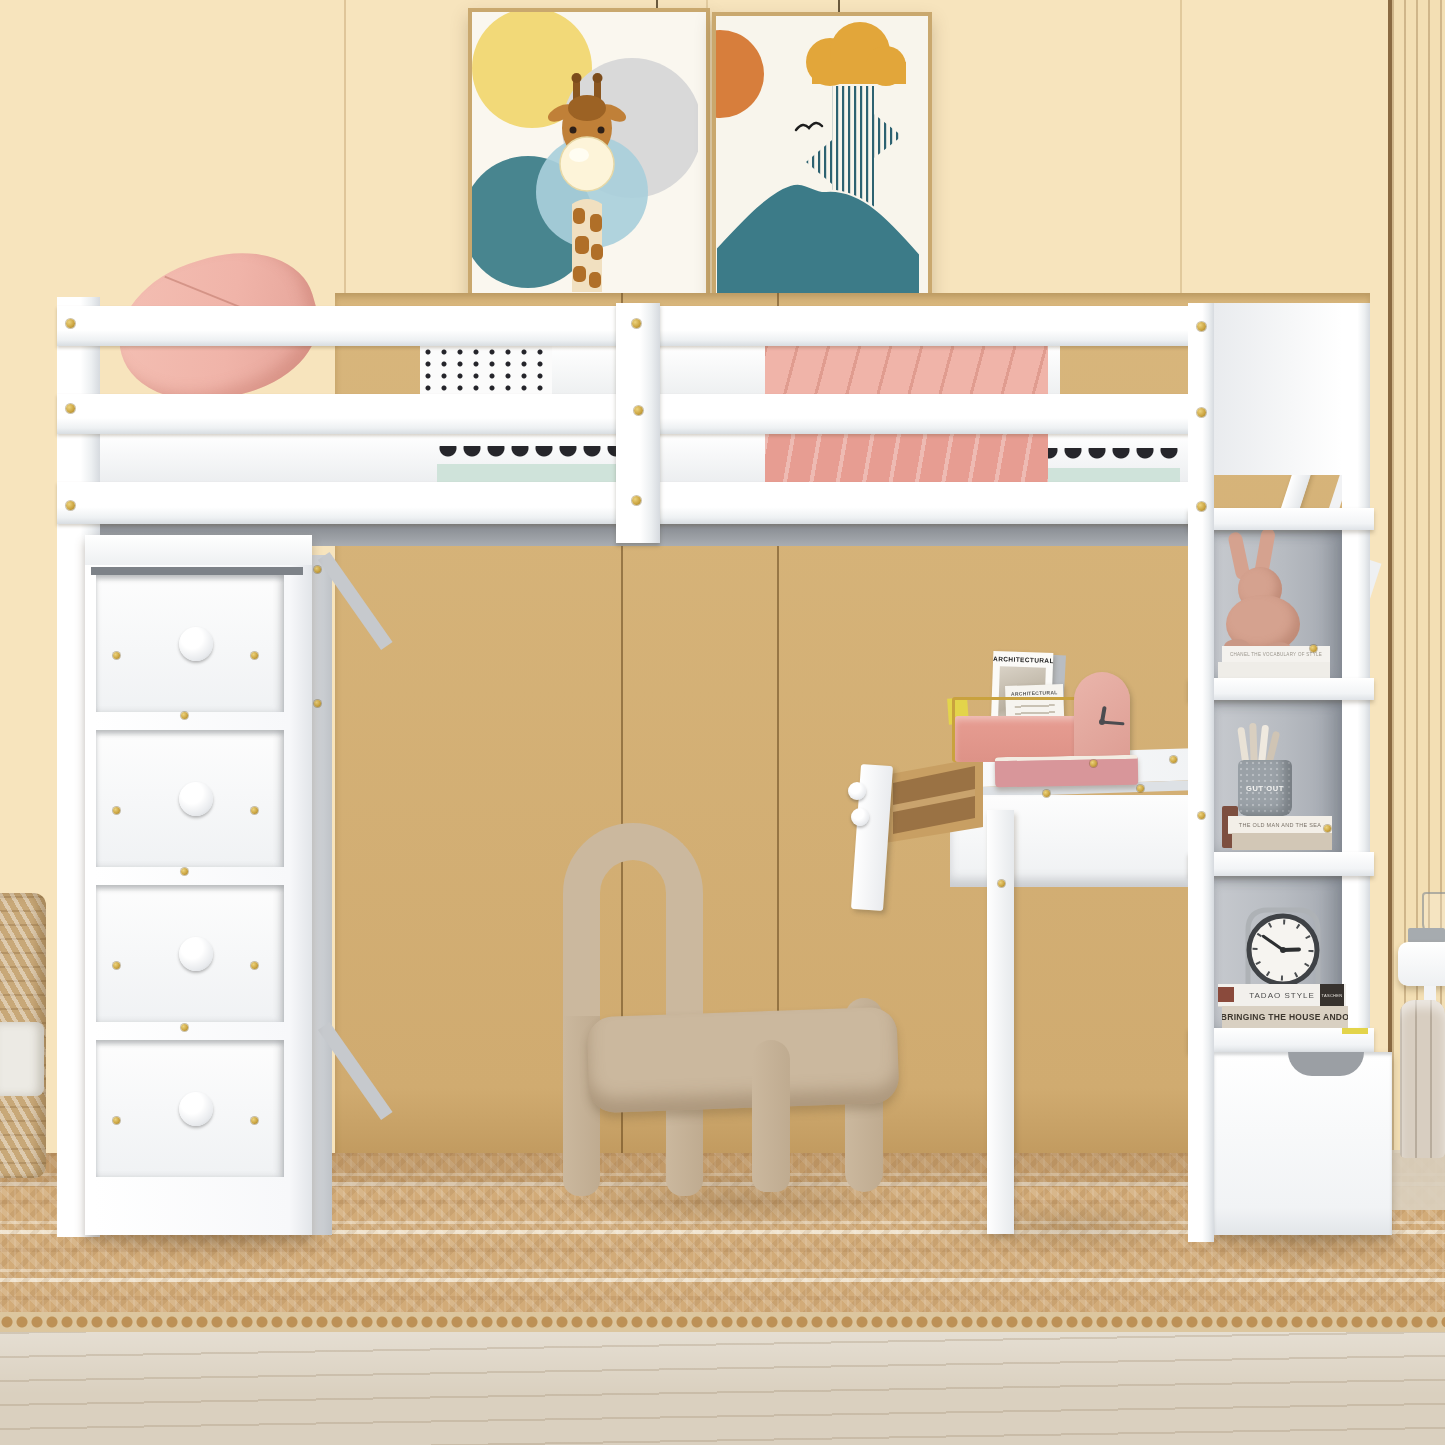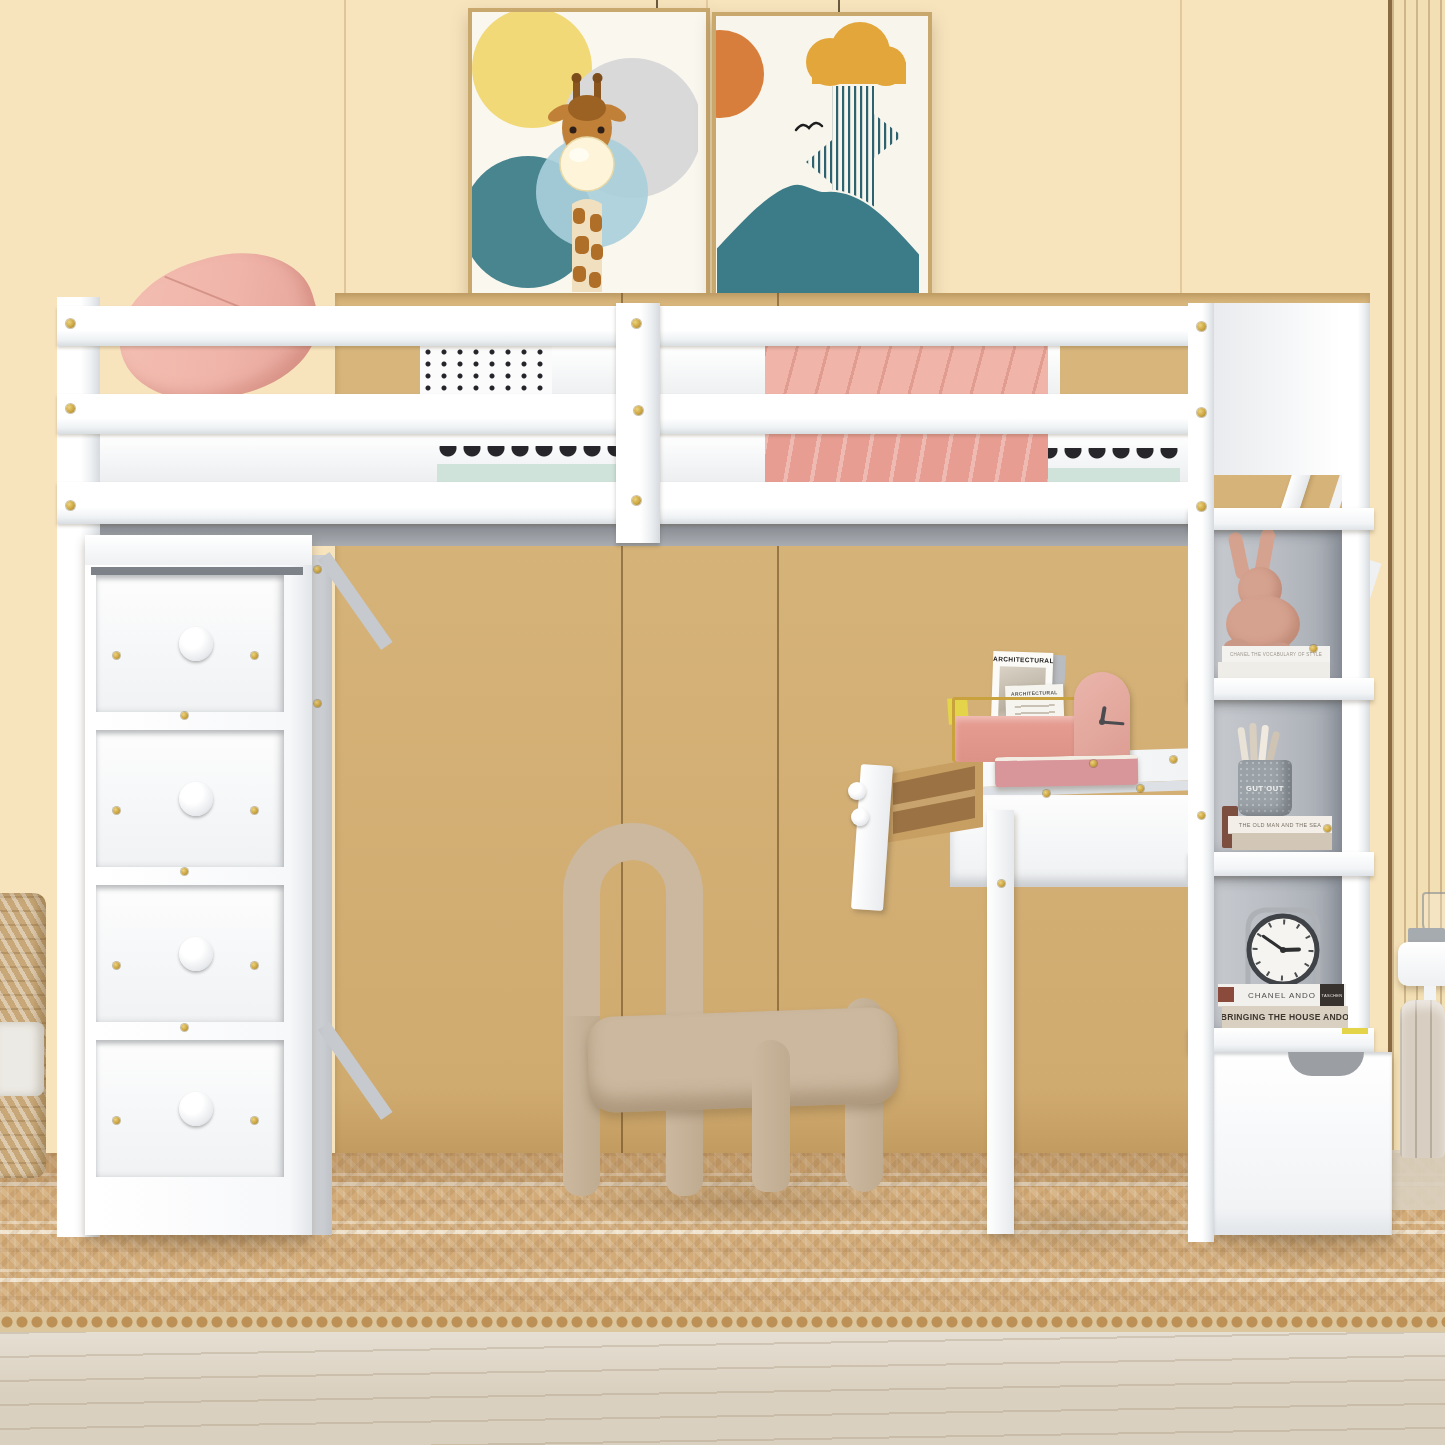--- a/index.html
+++ b/index.html
@@ -357,21 +357,21 @@
       <circle cx="45" cy="50" r="34" fill="#f6f4f0" stroke="var(--clock-dark)" stroke-width="5"></circle>
       <circle cx="45" cy="50" r="28" fill="none" stroke="#4a4d50" stroke-width="5" stroke-dasharray="2 12.66"></circle>
       <g transform="translate(45,50)">
         <line x1="0" y1="0" x2="0" y2="-16" stroke="#2d2f31" stroke-width="4" style="transform:rotate(var(--shelf-hour));" stroke-linecap="round"></line>
         <line x1="0" y1="0" x2="0" y2="-24" stroke="#2d2f31" stroke-width="3" style="transform:rotate(var(--shelf-min));" stroke-linecap="round"></line>
         <circle r="3" fill="#2d2f31"></circle>
       </g>
     </svg>
     <div class="a bookline" style="left:30px;top:689px;width:128px;height:22px;background:#f2f0ec;border-bottom:1px solid #d9d5ce;">
       <span style="position:absolute;left:0;top:3px;width:16px;height:15px;background:#8a4a3c;"></span>
-      <span style="font-size:8px;color:#4c4c4c;letter-spacing:1px;">CHANEL ANDO</span>
+      <span style="font-size:8px;color:#4c4c4c;letter-spacing:1px;">TADAO STYLE</span>
       <span class="bookline" style="position:absolute;right:2px;top:0;width:24px;height:22px;background:#37322e;">
         <span style="font-size:4px;color:#e8e4de;letter-spacing:.3px;">TASCHEN</span>
       </span>
     </div>
     <div class="a bookline" style="left:34px;top:711px;width:126px;height:22px;background:#d9d0c2;">
       <span style="font-size:8.5px;font-weight:bold;color:#3c362e;letter-spacing:.3px;">BRINGING THE HOUSE ANDO</span>
     </div>
 
     <div class="a" style="left:26px;top:757px;width:178px;height:183px;
       background:linear-gradient(#ffffff,#f1f3f5 85%,#e2e5e9);box-shadow:0 5px 8px rgba(80,60,35,.3), inset 0 3px 3px rgba(120,125,130,.3);">

